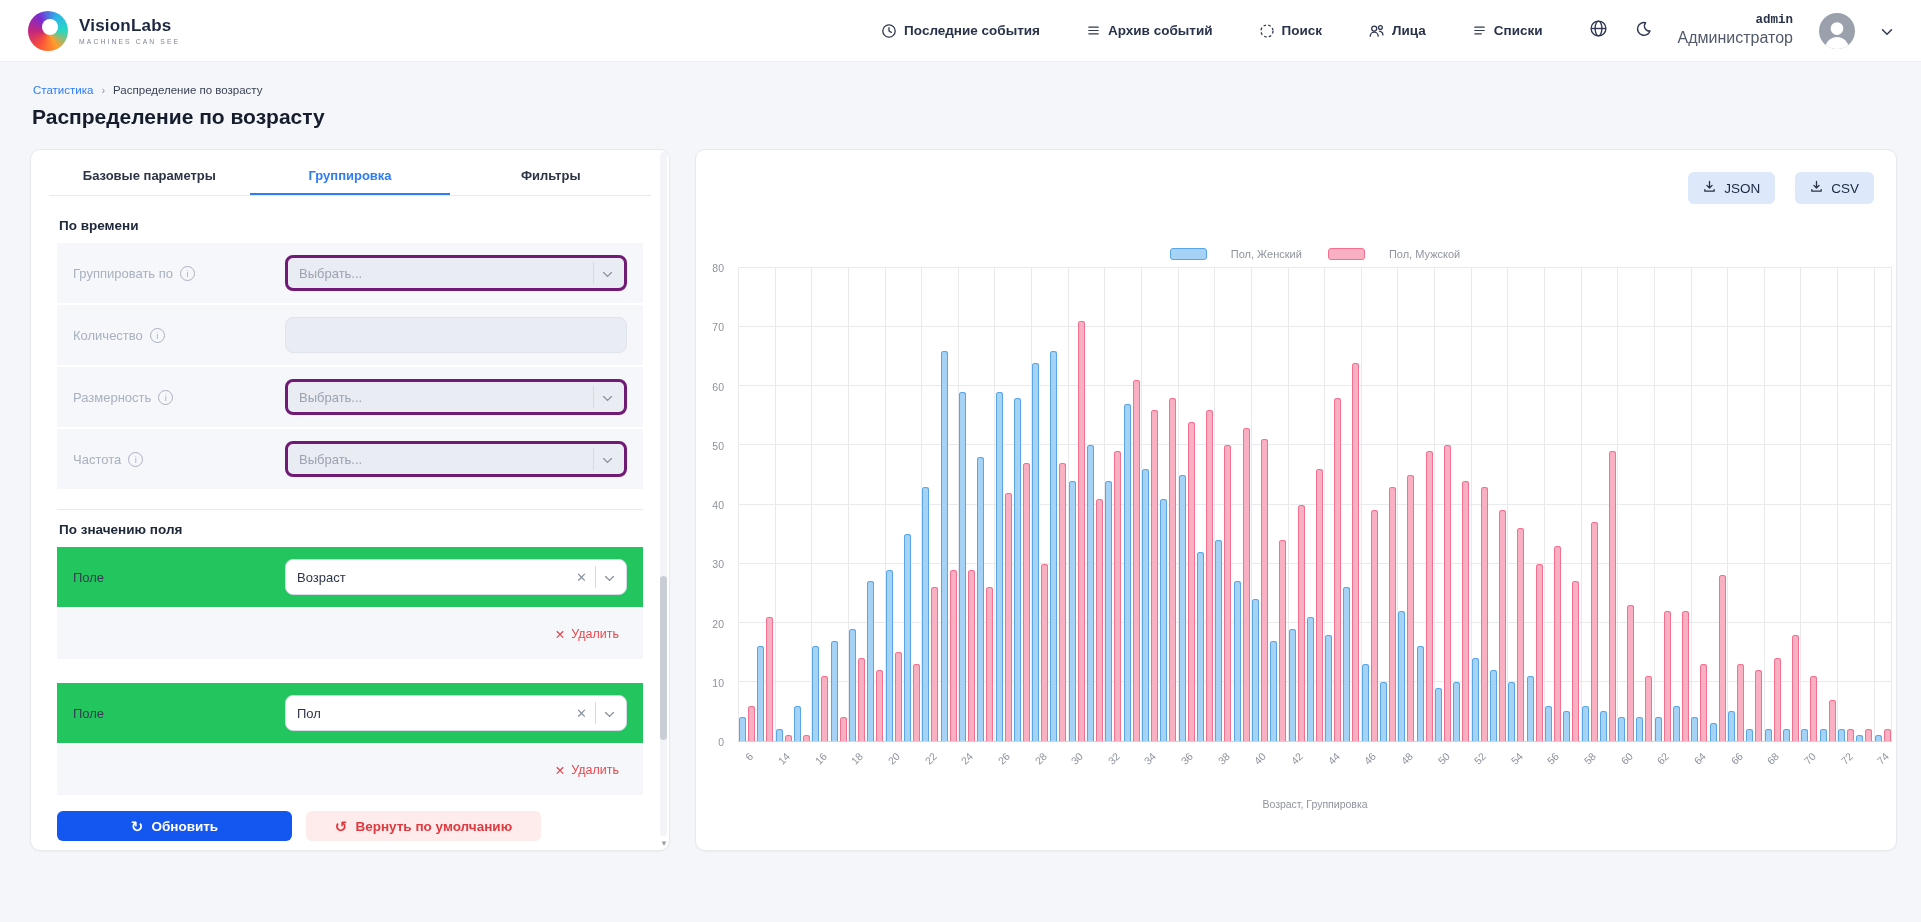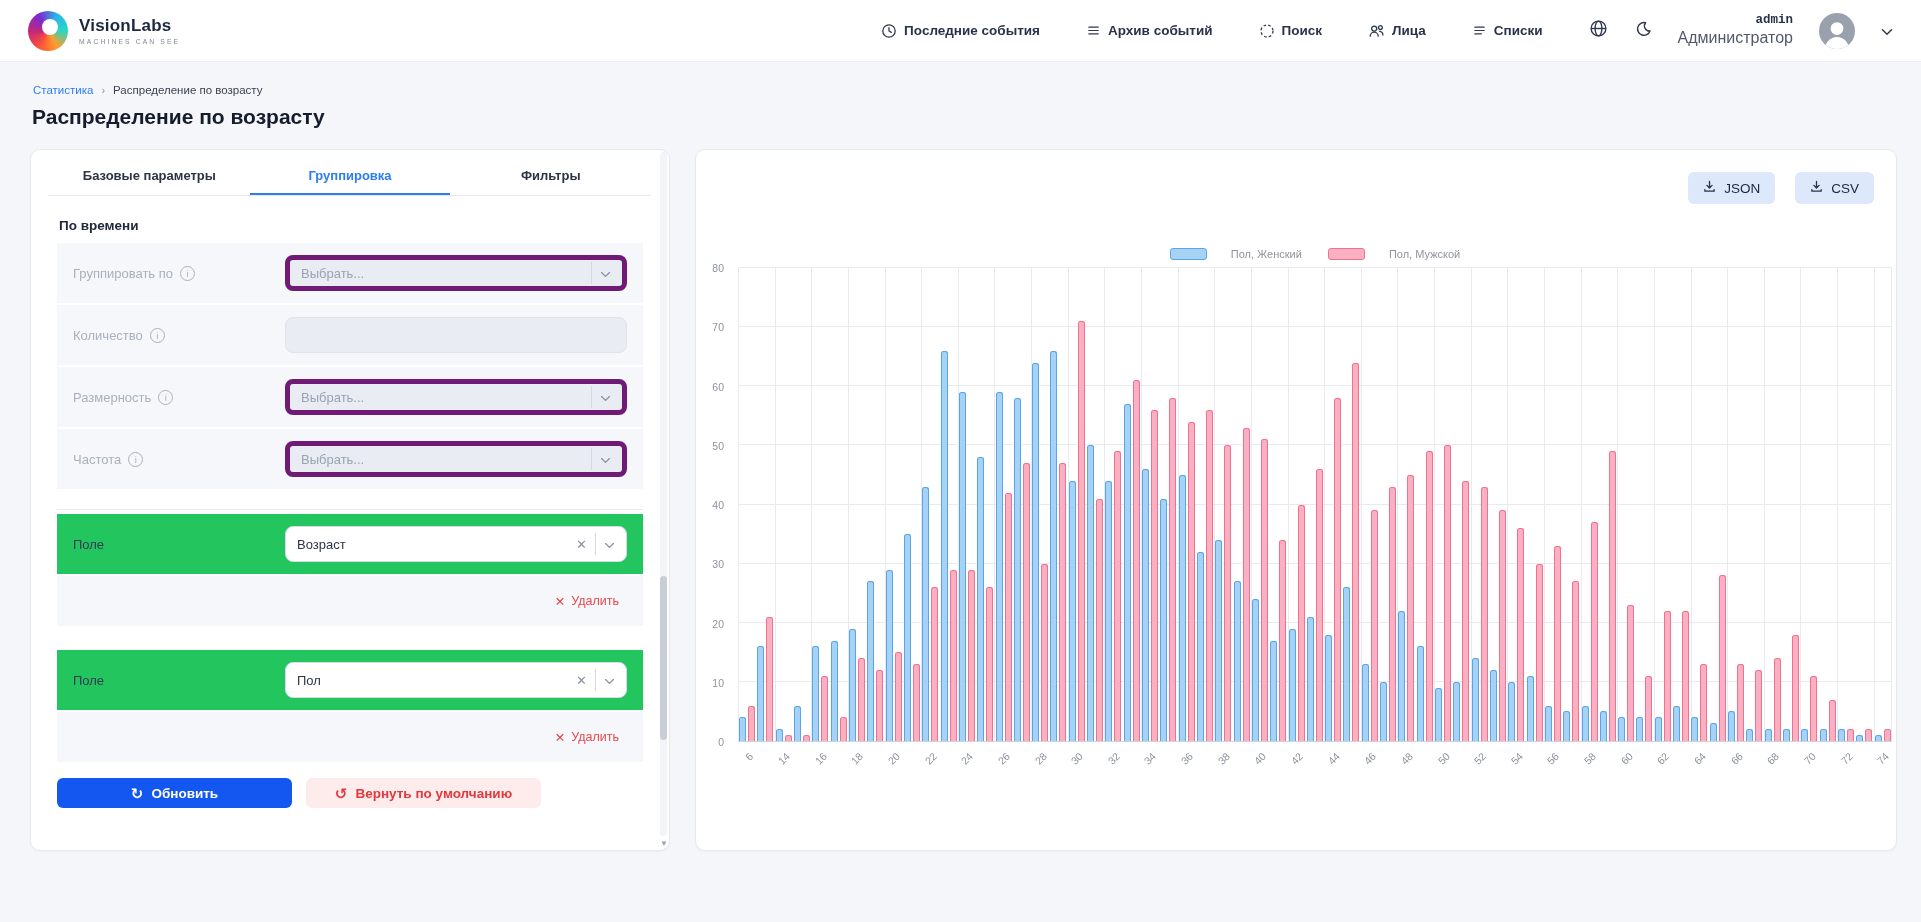--- a/index.html
+++ b/index.html
@@ -42,21 +42,21 @@
   .tab.active { color:#2e7cf6; border-bottom-color:#2e7cf6; }
   .panel-body { padding:10px 26px 0 26px; }
   .section-title { font-size:13.5px; font-weight:700; color:#20293a; margin:12px 0 10px 2px; }
   .form-row { display:flex; align-items:center; height:62px; background:#f5f7fa; border-bottom:2px solid #fff; padding:0 16px; }
   .form-row.light { background:#22c55e; }
   .row-label { width:212px; font-size:13px; color:#a9b1bf; display:flex; align-items:center; gap:7px; }
   .row-label.enabled { color:#333c50; }
   .info-icon { width:15px; height:15px; border:1px solid #aab2c0; border-radius:50%; font-size:9.5px; color:#aab2c0; display:flex; align-items:center; justify-content:center; font-style:normal; cursor:pointer; }
   .control { flex:1; }
   .select { height:36px; border-radius:8px; display:flex; align-items:center; padding:0 11px; font-size:13px; cursor:pointer; }
-  .select.disabled { background:#e9ecf2; border:5px solid #701a75; color:#9aa3b2; }
+  .select.disabled { background:#e9ecf2; border:3px solid #701a75; color:#9aa3b2; }
   .select.enabled { background:#fff; border:1px solid #d4d9e3; color:#2c3547; }
   .select-right { margin-left:auto; display:flex; align-items:center; gap:8px; }
   .select-divider { width:1px; height:22px; background:#d5d9e2; }
   .clear-icon { color:#8a93a3; font-size:13px; line-height:1; cursor:pointer; }
   .text-input { height:36px; border-radius:8px; background:#e9ecf2; border:1px solid #dfe3ea; width:100%; font-size:13px; padding:0 11px; color:#9aa3b2; }
   .hr { height:1px; background:#e7e9ef; margin:18px 0 4px; }
   .delete-row { background:#f5f7fa; height:50px; display:flex; justify-content:flex-end; align-items:center; padding-right:24px; margin-bottom:2px; }
   .delete-link { color:#e5484d; font-size:12.5px; display:flex; align-items:center; gap:6px; cursor:pointer; }
   .block-gap { height:22px; }
   .btn-row { display:flex; gap:14px; margin:16px 0 0 -10px; padding-left:10px; }
@@ -257,20 +257,21 @@
               <span><svg width="11" height="7" viewBox="0 0 12 8" fill="none" stroke="#8a93a3" stroke-width="1.5" stroke-linecap="round">
                     <path d="M1.5 1.8 6 6.2l4.5-4.4"></path>
                   </svg></span>
             </span>
           </div>
         </div>
       </div>
 
       <div class="hr"></div>
 
+      <div class="section-title">По значению поля</div>
 
       <div class="form-row light">
         <div class="row-label enabled">
           <span>Поле</span>
         </div>
         <div class="control">
           <div class="select enabled">
             <span>Возраст</span>
             <span class="select-right">
               <span class="clear-icon">✕</span>
@@ -759,14 +760,15 @@
         <div class="x-tick" style="left: 92.8571%;">
           <span>70</span>
         </div>
         <div class="x-tick" style="left: 96.0317%;">
           <span>72</span>
         </div>
         <div class="x-tick" style="left: 99.2063%;">
           <span>74</span>
         </div>
       </div>
+    <div class="x-title">Возраст, Группировка</div>
   </section>
 </div>
 
 </body></html>

